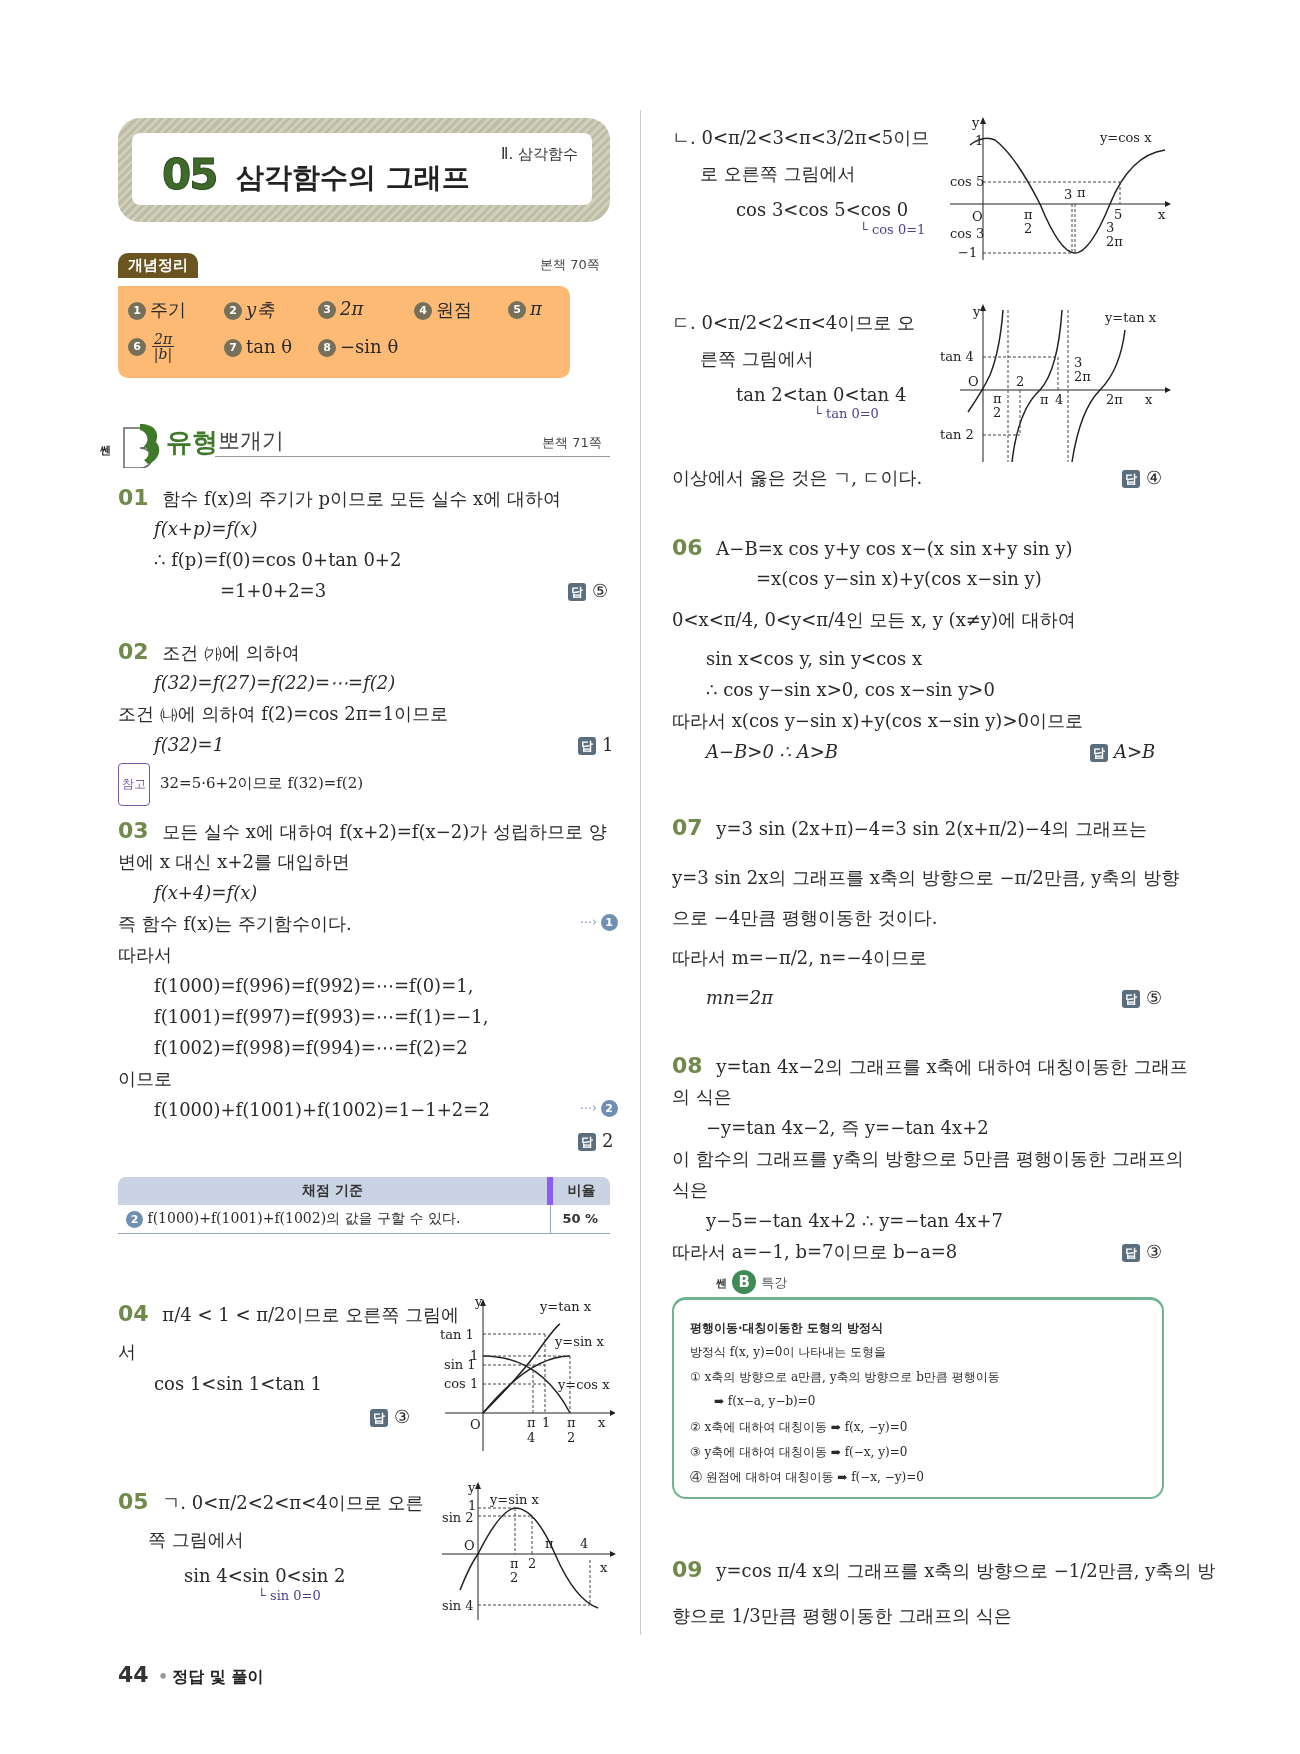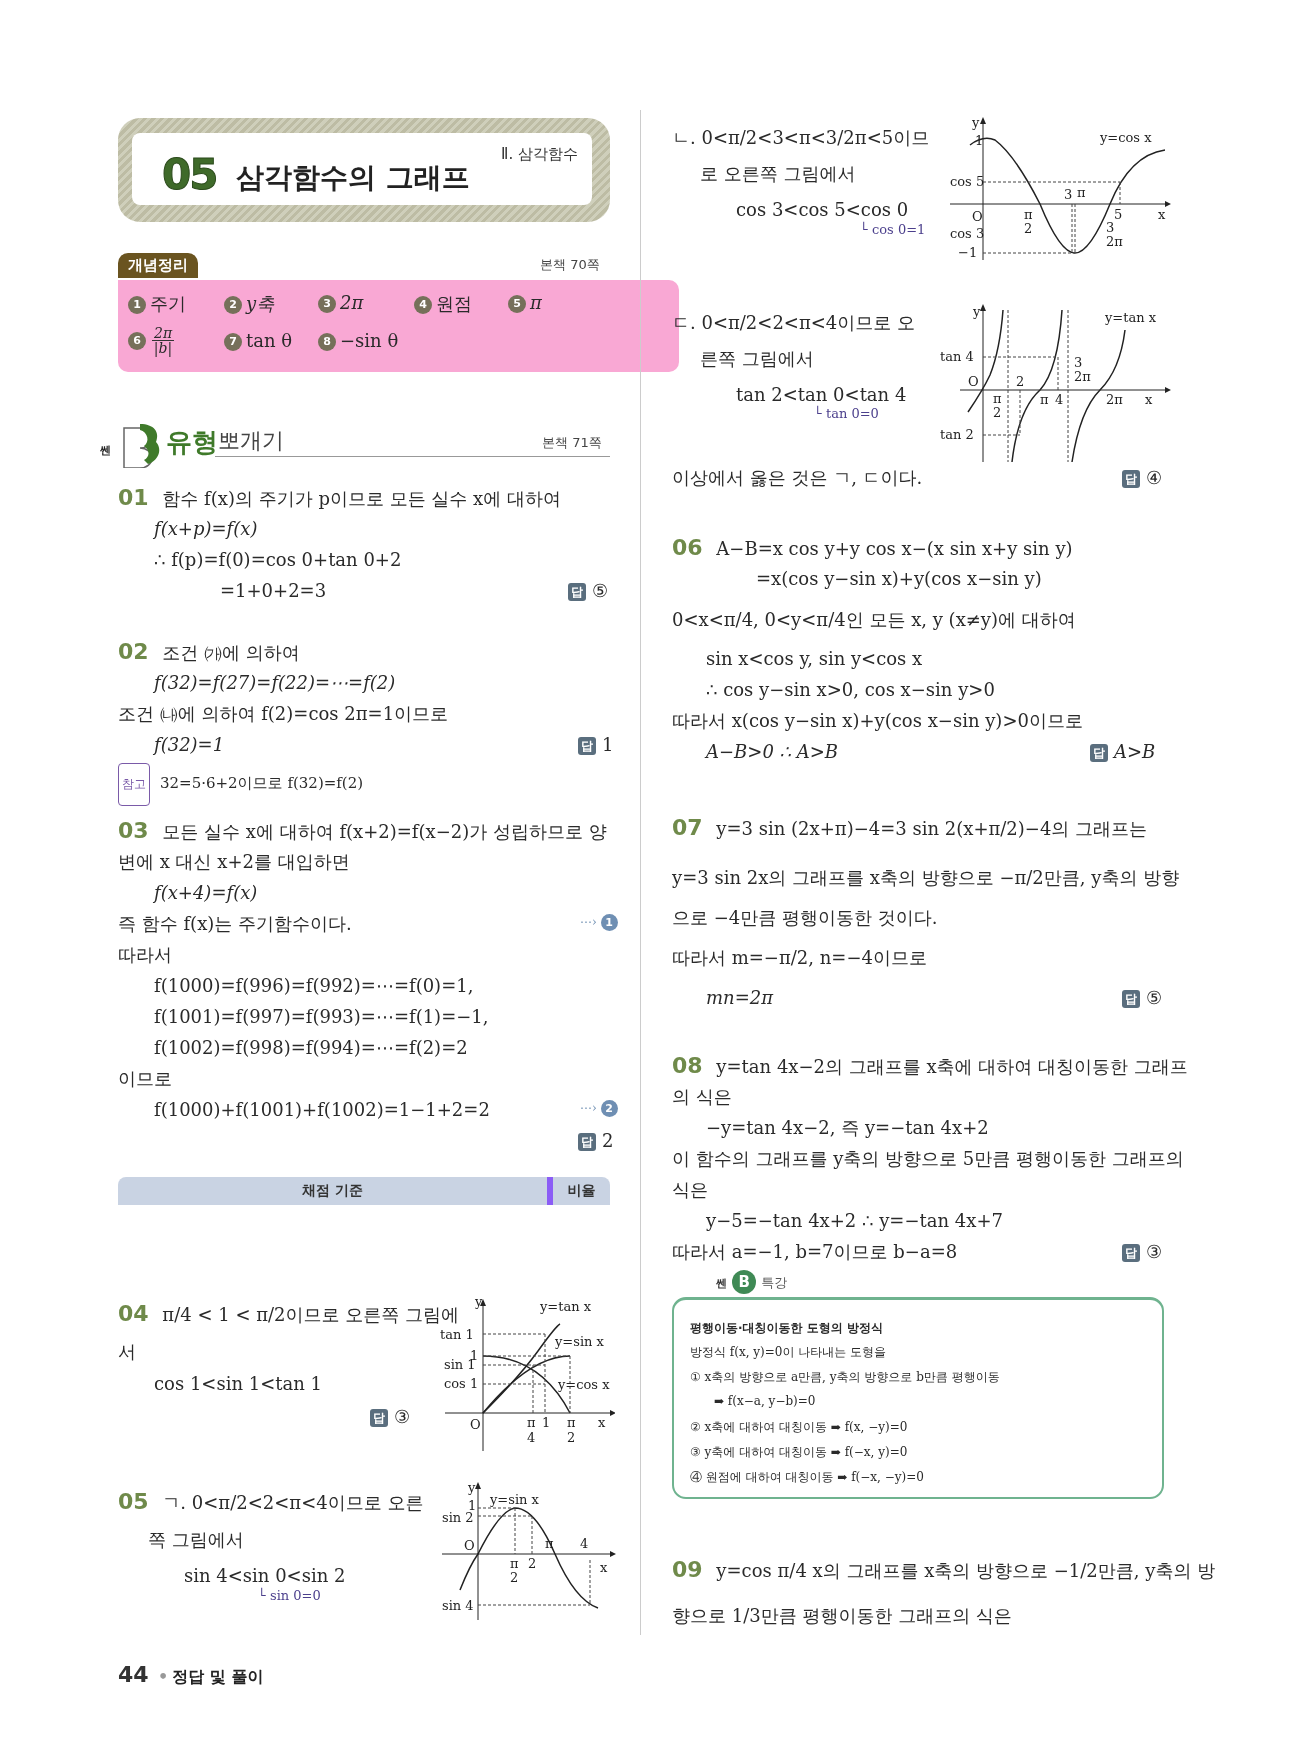--- a/index.html
+++ b/index.html
@@ -24,21 +24,21 @@
   .hdr-outer { position: absolute; left: 118px; top: 118px; width: 492px; height: 104px; border-radius: 22px;
     background: repeating-linear-gradient(135deg, #bdbca4 0 3px, #cfcfbb 3px 6px); }
   .hdr-inner { position: absolute; left: 14px; top: 15px; width: 460px; height: 72px; background: #fff; border-radius: 8px; }
   .chap-num { position: absolute; left: 30px; top: 18px; font-family: "DejaVu Sans", sans-serif; font-weight: bold; font-size: 42px; color: #3f6a2a; letter-spacing: -2px; line-height: 48px; -webkit-text-stroke: 1px #2b4a1c; }
   .chap-title { position: absolute; left: 104px; top: 26px; font-family: "DejaVu Sans", sans-serif; font-weight: bold; font-size: 28px; color: #222; }
   .chap-part { position: absolute; right: 14px; top: 12px; font-family: "DejaVu Sans", sans-serif; font-size: 15px; color: #333; }
 
   
   .concept-tab { position: absolute; left: 118px; top: 253px; background: #6a5420; color: #fff; font-family: "DejaVu Sans", sans-serif; font-weight: bold; font-size: 15px; padding: 3px 10px; border-radius: 10px 10px 0 0; }
   .concept-ref { position: absolute; left: 540px; top: 256px; font-family: "DejaVu Sans", sans-serif; font-size: 13px; color: #444; }
-  .concept-box { position: absolute; left: 118px; top: 280px; width: 561px; height: 92px; background: #f9a8d4; border-radius: 0 10px 10px 10px; }
+  .concept-box { position: absolute; left: 118px; top: 286px; width: 452px; height: 92px; background: #fdba74; border-radius: 0 10px 10px 10px; }
   .ci { position: absolute; font-size: 18px; white-space: nowrap; }
 
   
   .sec-logo { position: absolute; left: 100px; top: 418px; }
   .sec-title-strong { position: absolute; left: 166px; top: 425px; font-family: "DejaVu Sans", sans-serif; font-weight: bold; font-size: 26px; color: #3f7a2a; }
   .sec-title-light { position: absolute; left: 218px; top: 426px; font-family: "DejaVu Sans", sans-serif; font-size: 22px; color: #444; }
   .sec-rule { position: absolute; left: 215px; top: 456px; width: 395px; height: 1px; background: #999; }
   .sec-ref { position: absolute; left: 542px; top: 434px; font-family: "DejaVu Sans", sans-serif; font-size: 13px; color: #444; }
 
   
@@ -130,20 +130,24 @@
 <div class="abs line" style="left:118px;top:1063px;">이므로</div>
 <div class="abs line" style="left:154px;top:1094px;">f(1000)+f(1001)+f(1002)=1−1+2=2</div>
 <div class="abs" style="left:580px;top:1100px;font-size:12px;color:#6f8fb3;">⋯› <span class="mark">2</span></div>
 <div class="abs ans" style="left:578px;top:1130px;"><span class="ans-badge">답</span><span>2</span></div>
 
 <table class="gtable">
   <tbody>
       <tr>
     <th class="c1">채점 기준</th>
     <th class="c2">비율</th>
+  </tr>
+  <tr>
+    <td><span class="mark">2</span> <span>f(1000)+f(1001)+f(1002)의 값을 구할 수 있다.</span></td>
+    <td class="pct">50 %</td>
   </tr>
 </tbody>
   </table>
 
 <div class="abs line" style="left:118px;top:1298px;">
   <span class="qnum">04</span>
   <span style="margin-left:8px;">π/4 &lt; 1 &lt; π/2</span><span>이므로 오른쪽 그림에</span>
 </div>
 <div class="abs line" style="left:118px;top:1336px;">서</div>
 <div class="abs line" style="left:154px;top:1368px;">cos 1&lt;sin 1&lt;tan 1</div>

